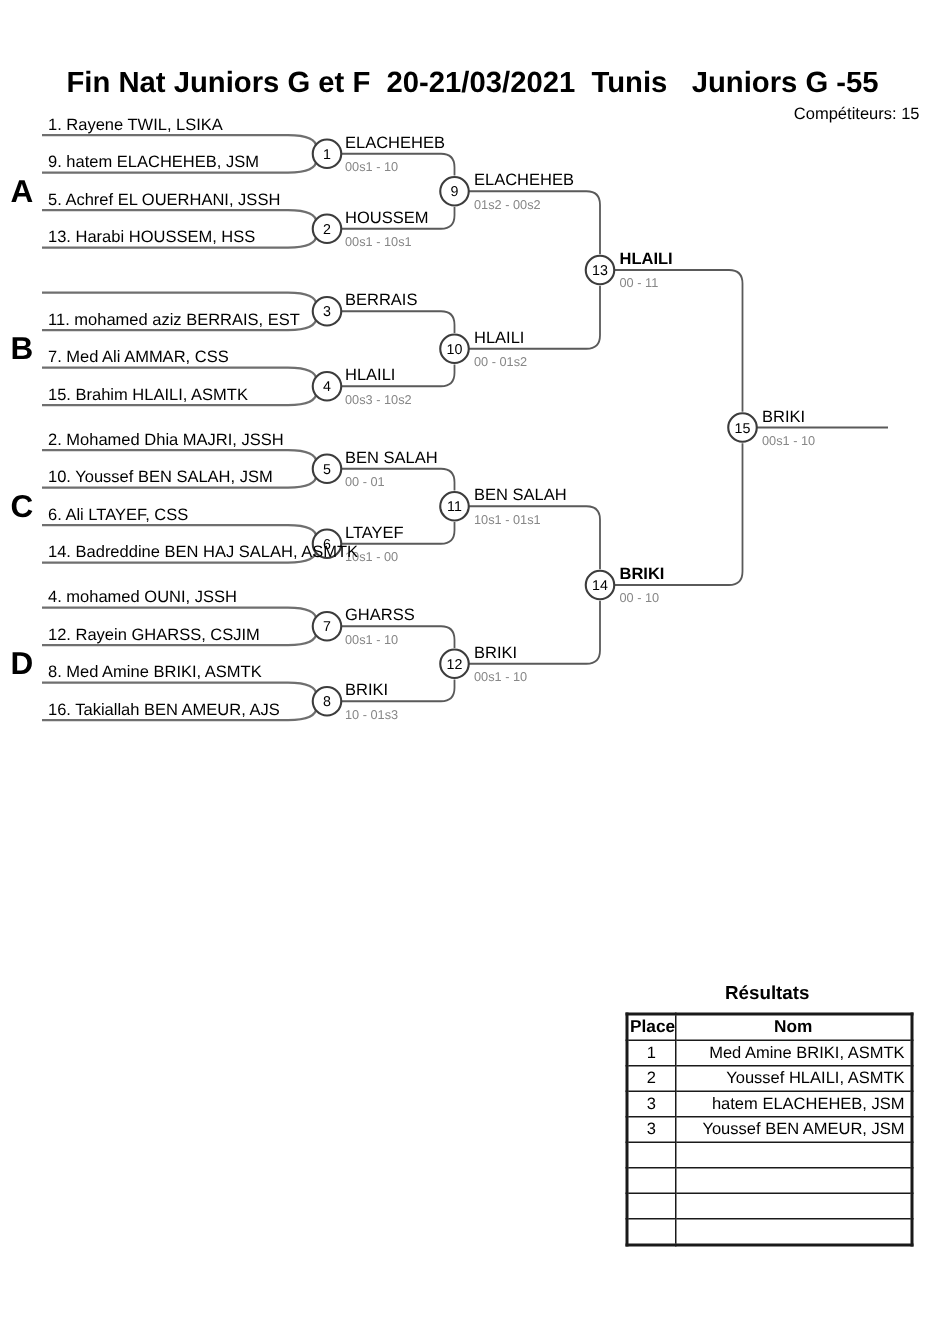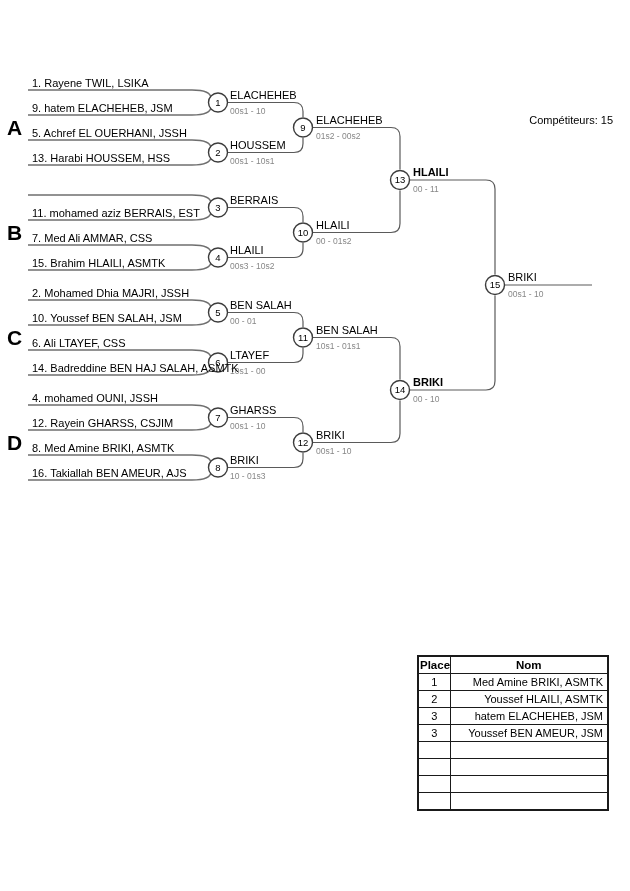--- a/index.html
+++ b/index.html
@@ -1,36 +1,37 @@
 <!DOCTYPE html>
 <html><head>
 <meta charset="utf-8">
 <style>
   html,body{margin:0;padding:0;background:#fff;}
   .page{position:relative;width:630px;height:891px;background:#fff;overflow:hidden;
         font-family:"Liberation Sans",sans-serif;color:#000;}
   .title{position:absolute;top:44px;left:0;width:630px;text-align:center;
          font-size:19.5px;font-weight:bold;white-space:pre;letter-spacing:0;}
-  .competitors{position:absolute;top:70px;right:17px;font-size:11px;margin-top:44px;}
+  .competitors{position:absolute;top:70px;right:17px;font-size:11px;}
   #bracket-svg{position:absolute;top:0;left:0;}
   #bracket-svg text{font-family:"Liberation Sans",sans-serif;}
   .results{position:absolute;left:417px;top:655px;width:189px;}
   .results-title{text-align:center;font-weight:bold;font-size:12.5px;margin:0 0 6px 0;}
   table.results-table{border-collapse:collapse;width:192px;table-layout:fixed;
         border:2px solid #1a1a1a;}
   .results-table th,.results-table td{border:1px solid #1a1a1a;font-size:11px;
         height:16px;padding:0 4px;overflow:hidden;white-space:nowrap;}
   .results-table th{font-weight:bold;text-align:center;padding:0 1px;font-size:11.5px;}
   .results-table td.place{text-align:center;padding:0;}
   .results-table td.nom{text-align:right;}
 </style>
 </head>
 <body>
 
 <div class="page">
+  <div class="title">Fin Nat Juniors G et F  20-21/03/2021  Tunis   Juniors G -55</div>
   <div class="competitors">Compétiteurs: 15</div>
 
   <svg id="bracket-svg" width="630" height="520" viewBox="0 0 630 520">
       <g stroke="#6f6f6f" stroke-width="1.5" fill="none">
         <path d="M 28 90 H 192 Q 211 90 211 98.5"></path>
         <path d="M 28 115 H 192 Q 211 115 211 106.5"></path>
         <path d="M 28 140 H 192 Q 211 140 211 148.5"></path>
         <path d="M 28 165 H 192 Q 211 165 211 156.5"></path>
         <path d="M 28 195 H 192 Q 211 195 211 203.5"></path>
         <path d="M 28 220 H 192 Q 211 220 211 211.5"></path>
@@ -142,20 +143,21 @@
         <text x="32" y="346.5" font-size="11">6. Ali LTAYEF, CSS</text>
         <text x="32" y="371.5" font-size="11">14. Badreddine BEN HAJ SALAH, ASMTK</text>
         <text x="32" y="401.5" font-size="11">4. mohamed OUNI, JSSH</text>
         <text x="32" y="426.5" font-size="11">12. Rayein GHARSS, CSJIM</text>
         <text x="32" y="451.5" font-size="11">8. Med Amine BRIKI, ASMTK</text>
         <text x="32" y="476.5" font-size="11">16. Takiallah BEN AMEUR, AJS</text>
       </g>
     </svg>
 
   <div class="results">
+    <div class="results-title">Résultats</div>
     <table class="results-table">
       <colgroup>
           <col style="width:32px">
           <col>
         </colgroup>
       <thead>
         <tr>
           <th>Place</th>
           <th>Nom</th>
         </tr>

